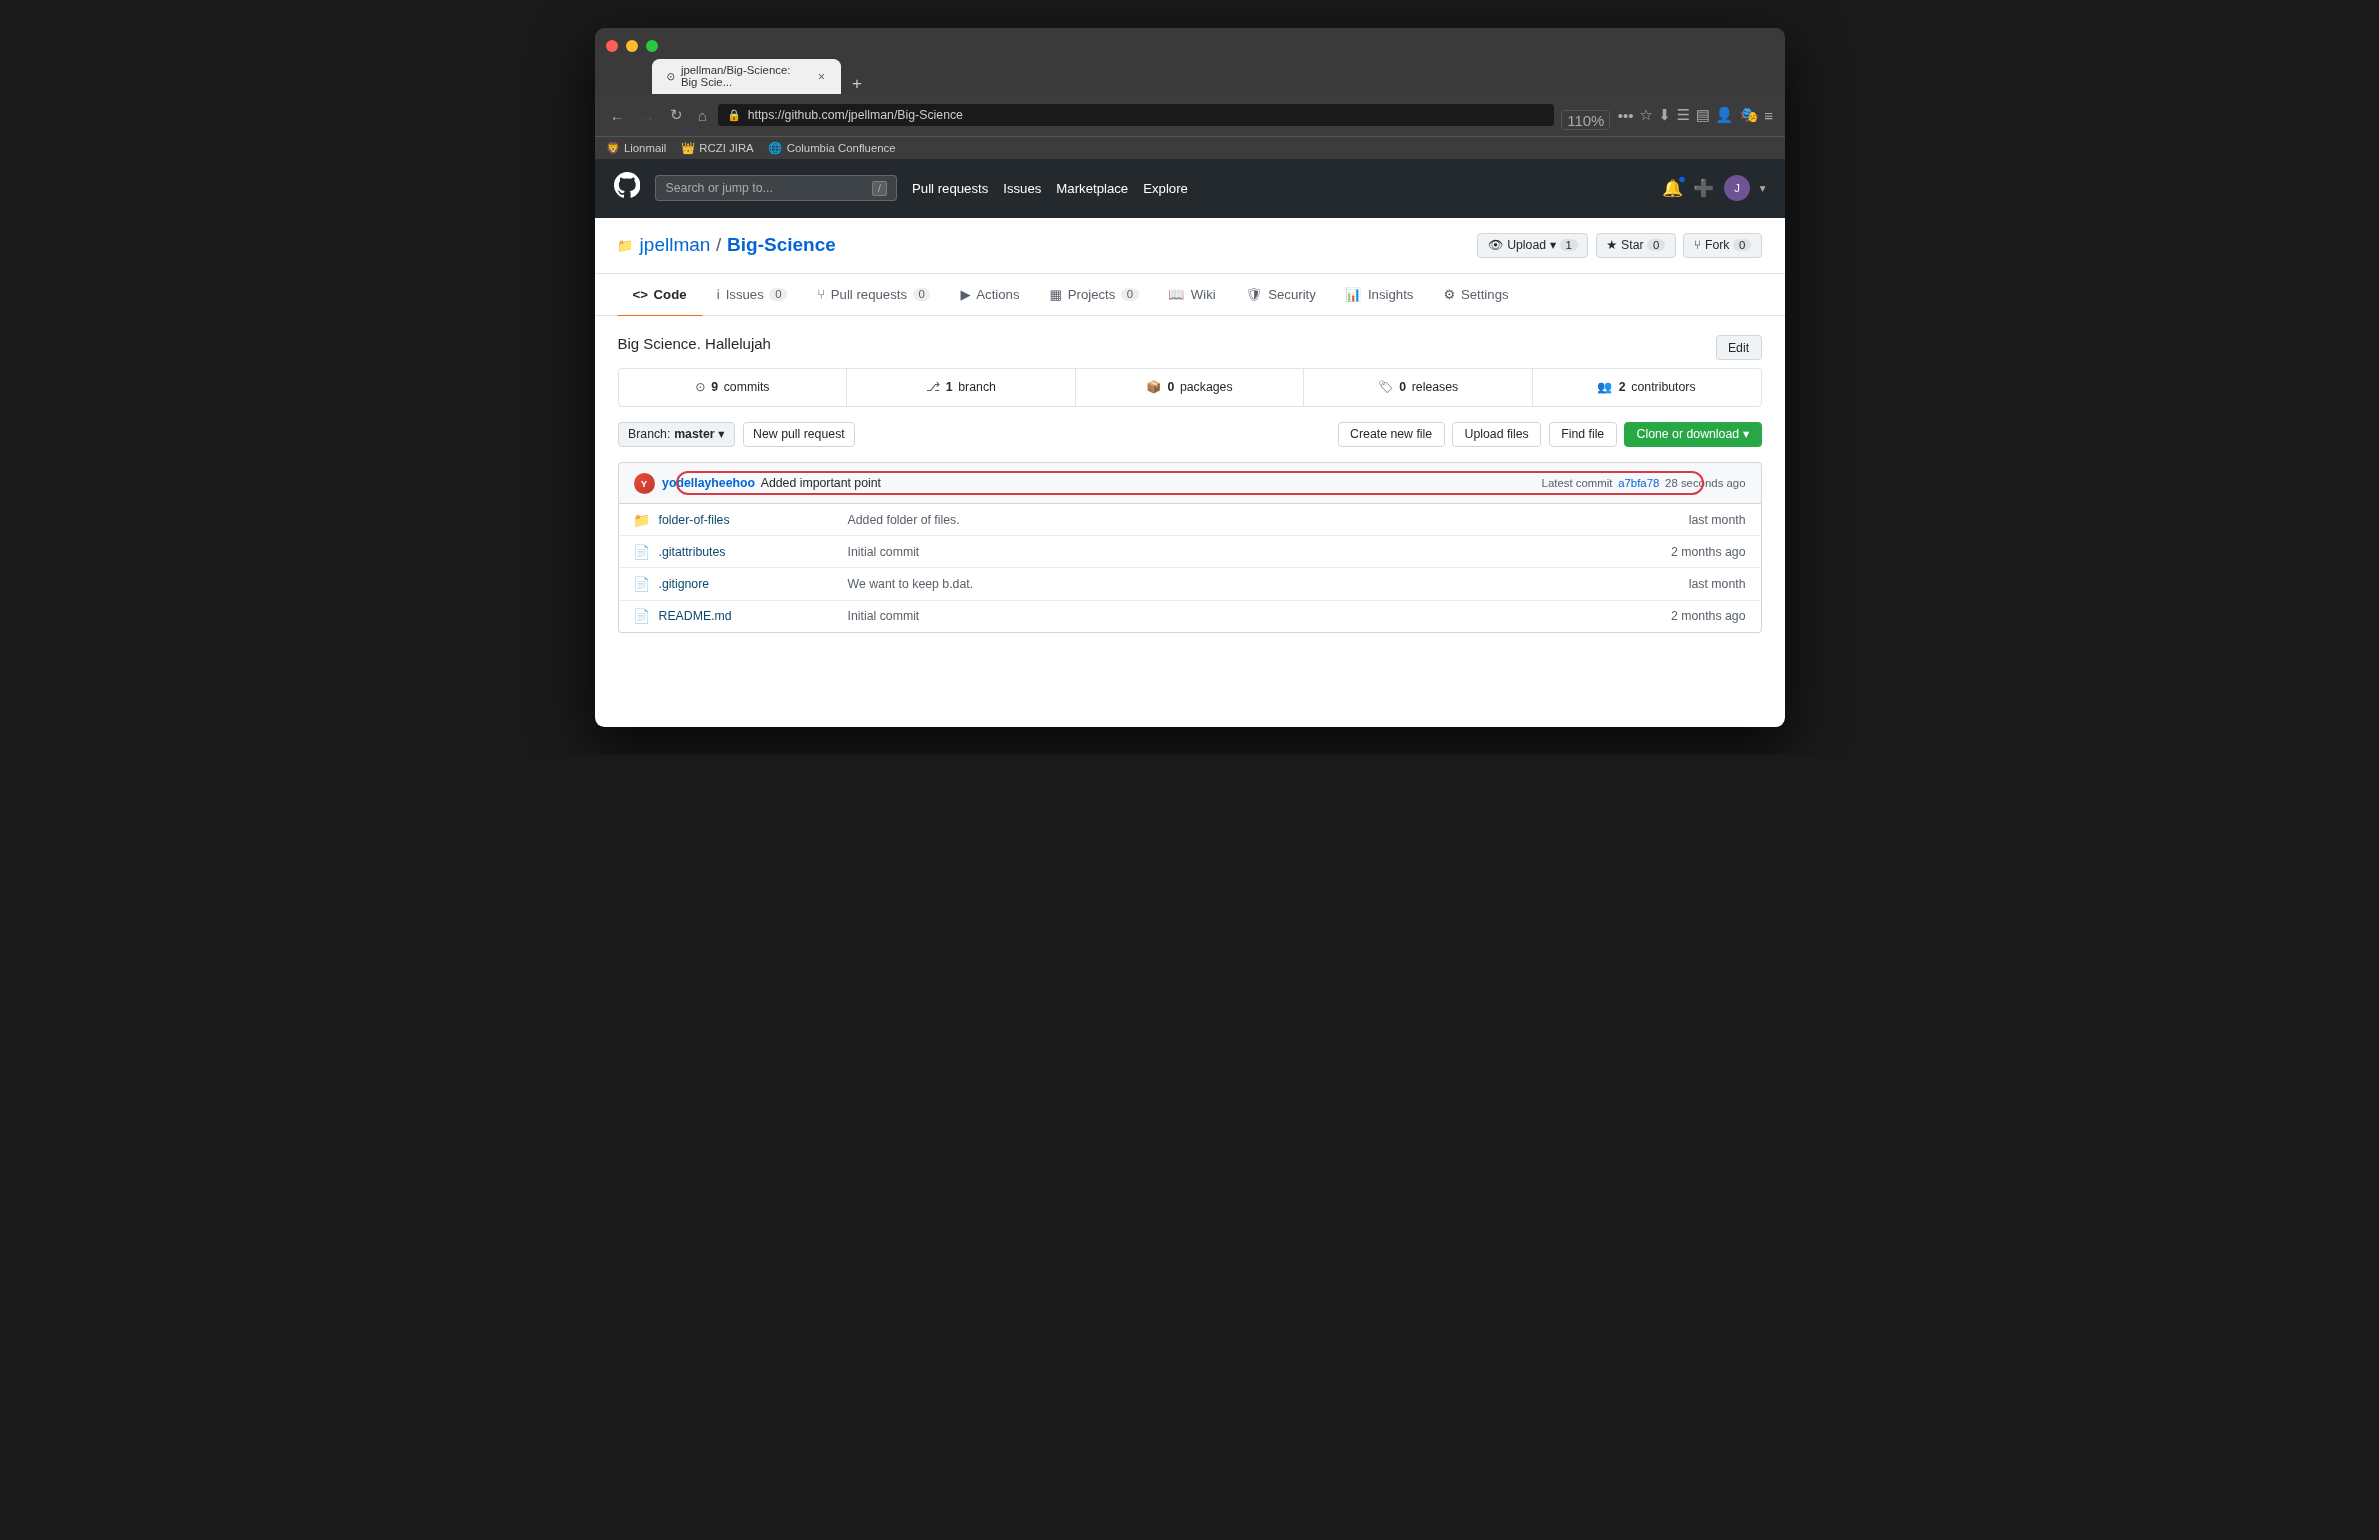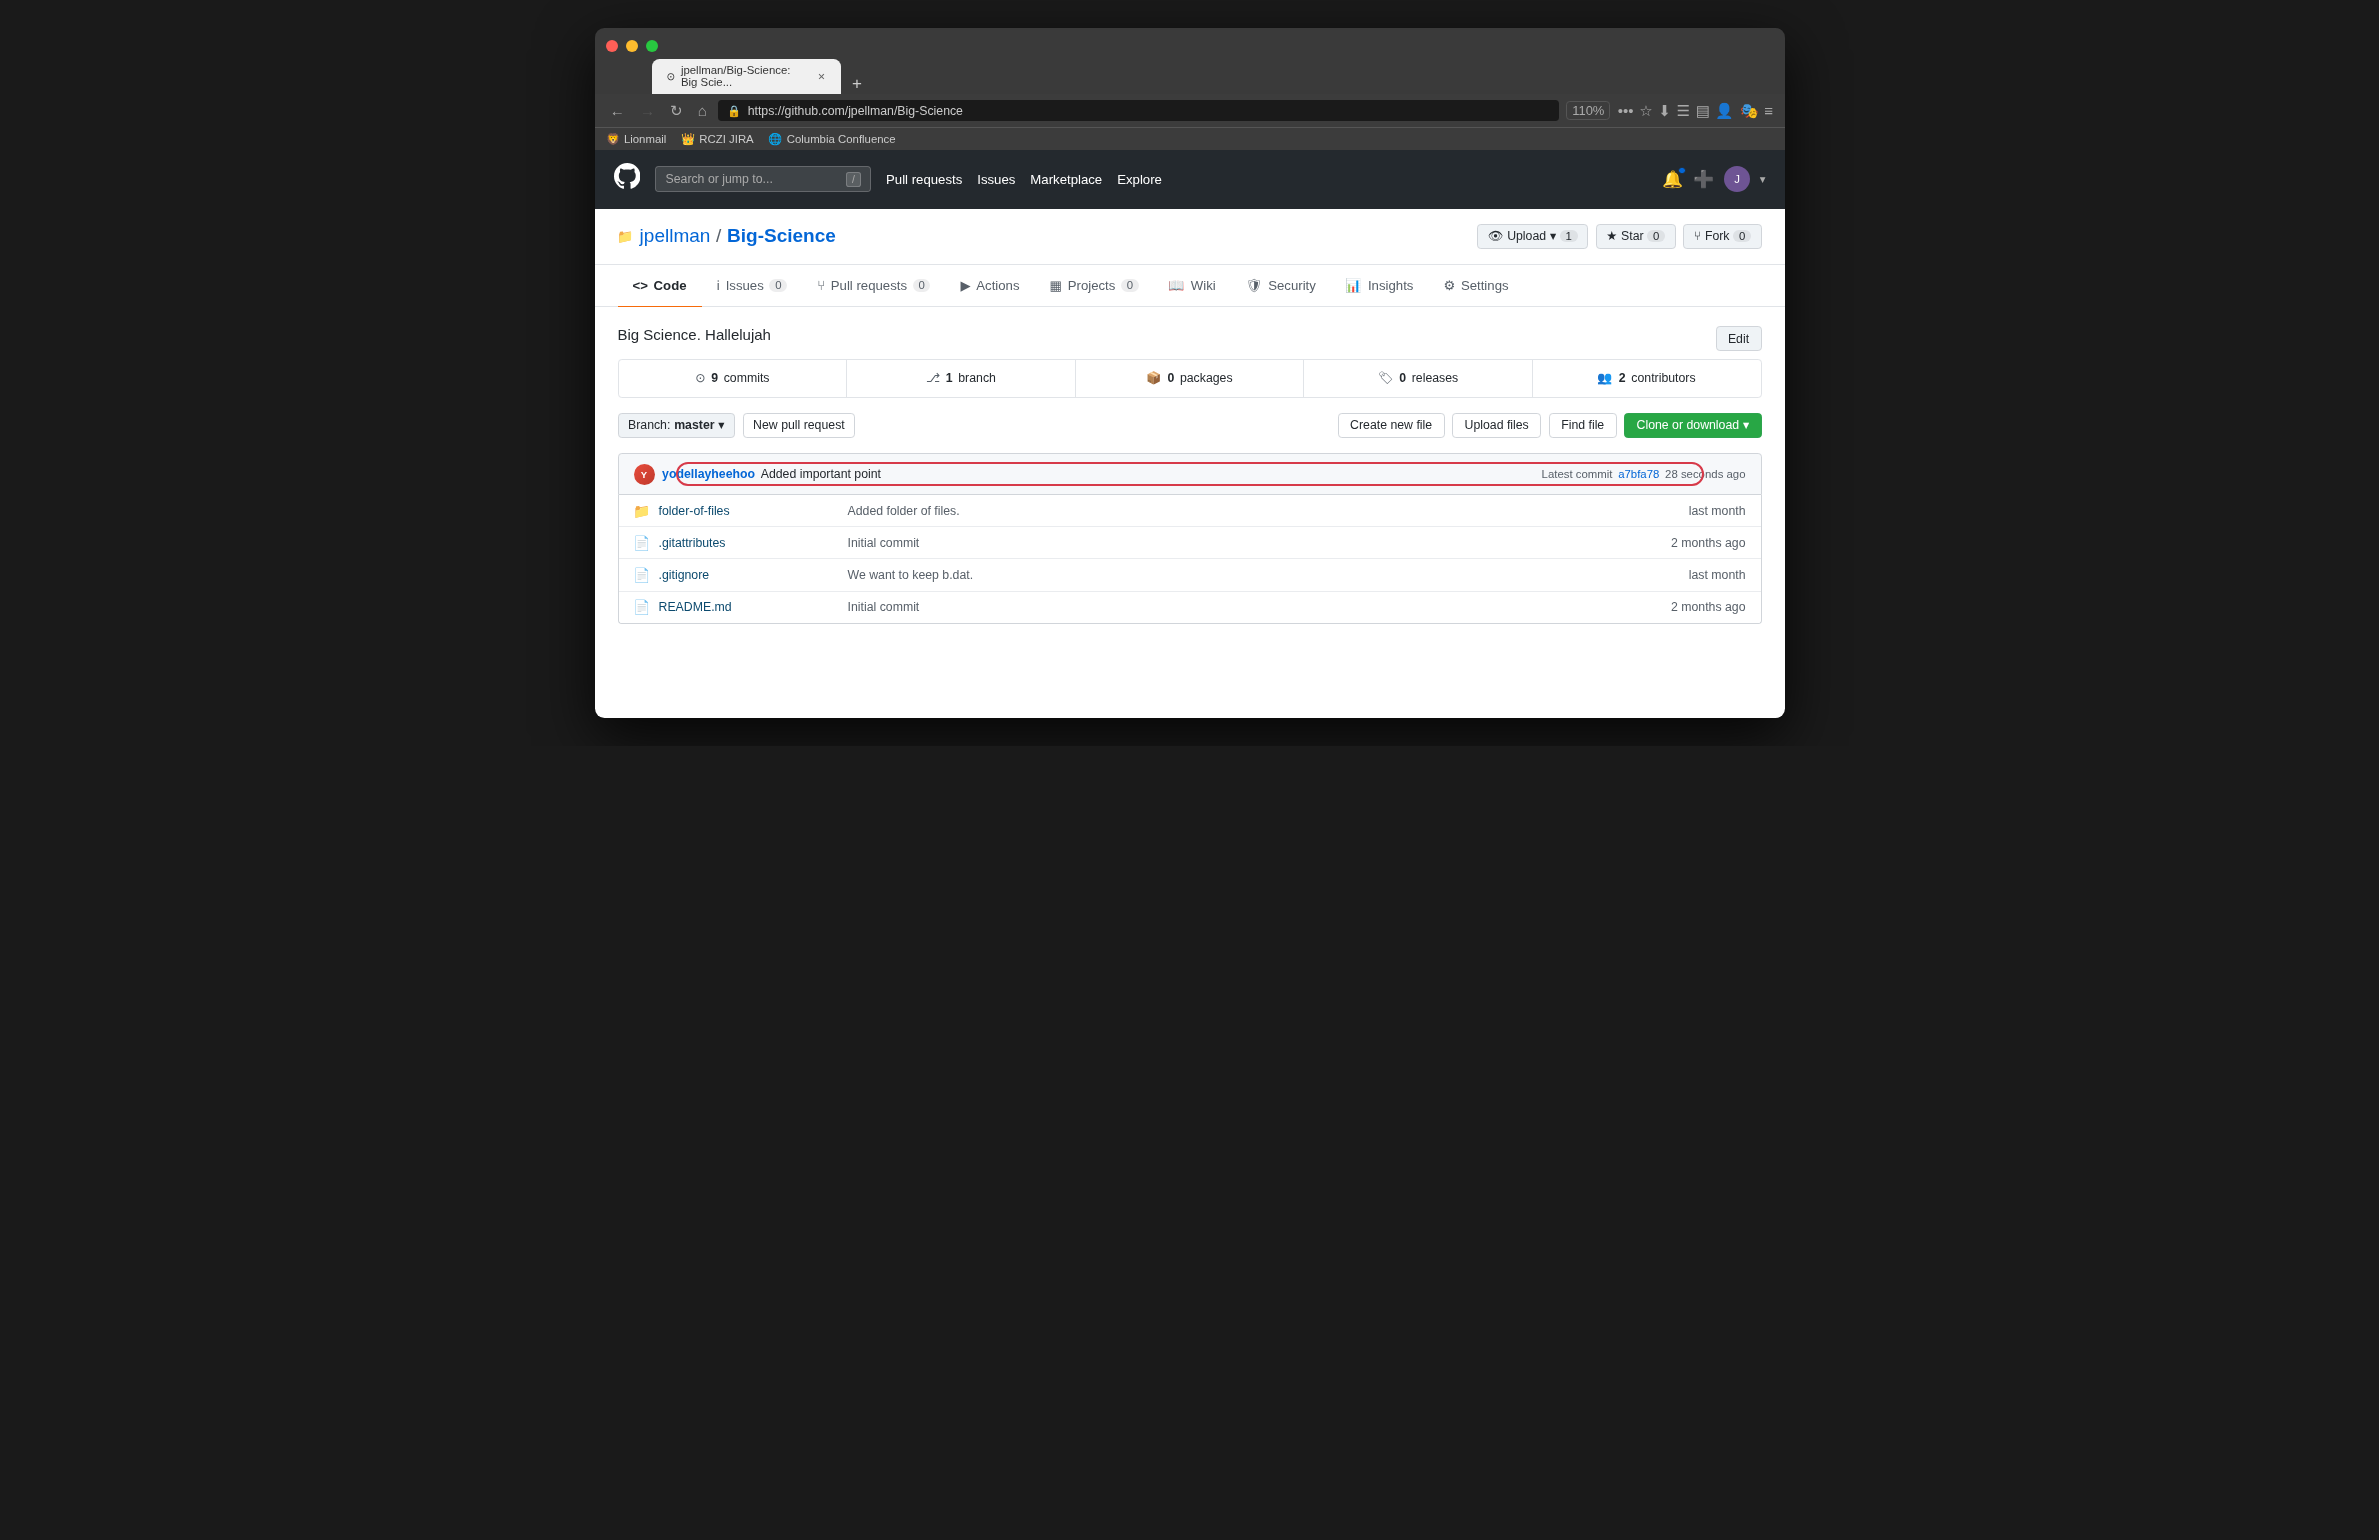--- a/index.html
+++ b/index.html
@@ -65,21 +65,21 @@
     .address-bar-inner {
       background: #1a1a1a;
       border-radius: 3.8px;
       padding: 3.8px 9.5px;
       display: flex;
       align-items: center;
       gap: 5.7px;
       flex: 1;
     }
     .address-text { color: #ccc; font-size: 12.3px; }
-    .zoom-badge { background: none; border: 0.9px solid #555; border-radius: 3.8px; color: #aaa; font-size: 13px; padding: 0.9px 4.7px; }
+    .zoom-badge { background: none; border: 0.9px solid #555; border-radius: 3.8px; color: #aaa; font-size: 15px; padding: 0.9px 4.7px; margin-top: 10px; }
     .toolbar-icons { display: flex; gap: 5.7px; align-items: center; }
     .toolbar-icon { color: #aaa; font-size: 15px; cursor: pointer; }
 
     
     .bookmarks-bar {
       background: #3c3c3c;
       padding: 3.8px 11.4px;
       display: flex;
       gap: 15px;
       border-top: 0.9px solid #555;
@@ -101,21 +101,21 @@
       gap: 15px;
     }
     .gh-logo { color: white; font-size: 23px; }
     .gh-search {
       background: rgba(255,255,255,0.12);
       border: 0.9px solid rgba(255,255,255,0.2);
       border-radius: 3.8px;
       color: #ccc;
       font-size: 12.3px;
       padding: 4.7px 9.5px;
-      width: 216px;
+      width: 242px;
       display: flex;
       align-items: center;
       justify-content: space-between;
     }
     .gh-search-placeholder { color: #aaa; }
     .gh-search-kbd {
       background: rgba(255,255,255,0.15);
       border: 0.9px solid rgba(255,255,255,0.2);
       border-radius: 2.8px;
       color: #aaa;

